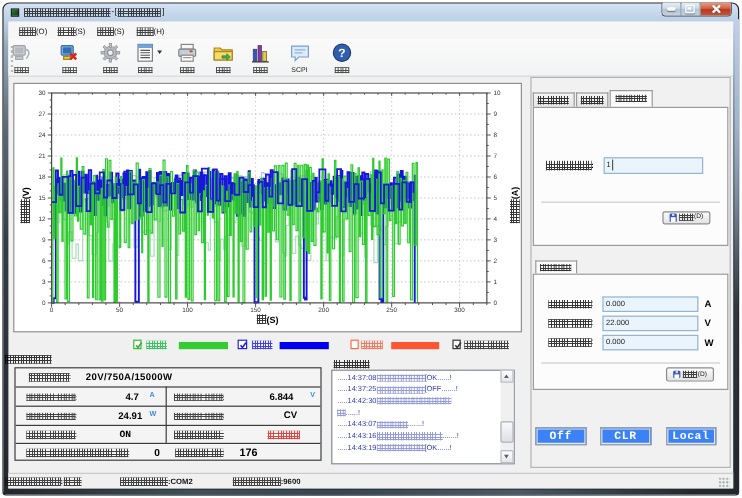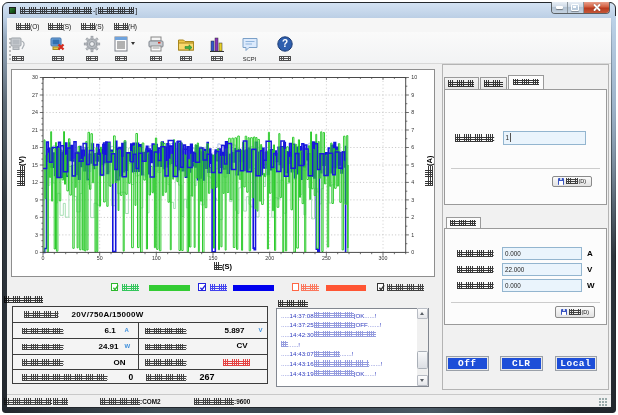--- a/index.html
+++ b/index.html
@@ -58,21 +58,21 @@
 .sb-th{position:absolute;left:0.5px;width:10.5px;background:linear-gradient(180deg,#f8f9fa,#dcdfe4);border:1px solid #aab0b8;border-radius:1.5px;}
 #rpanel{left:441.5px;top:64px;width:167px;height:325.5px;border:1px solid #b4b4b4;background:#f1f1f1;}
 .tab{position:absolute;height:12px;border:1px solid #9a9a9a;border-bottom:none;background:linear-gradient(180deg,#f4f4f4,#e6e6e6);display:flex;align-items:center;justify-content:center;}
 .tab.sel{background:#fcfcfc;}
 .tpage{position:absolute;background:#fcfcfc;border:1px solid #9a9a9a;}
 .inp{position:absolute;background:#eaf4fc;border:1px solid #93b5cf;font-size:6.3px;color:#222;display:flex;align-items:center;padding-left:2px;}
 .setbtn{position:absolute;width:40px;height:11.5px;border:1px solid #8a8a8a;border-radius:2px;background:linear-gradient(180deg,#fbfbfb,#e2e2e2);display:flex;align-items:center;justify-content:center;font-size:6px;color:#111;}
 .flop{width:6.5px;height:6.5px;background:#3a55c0;border-radius:1px;position:relative;margin-right:2px;}
 .flop:after{content:"";position:absolute;left:1.5px;top:3px;width:3.5px;height:3.5px;background:#fff;}
 .flop:before{content:"";position:absolute;left:2px;top:0;width:2.5px;height:2px;background:#c9d4f0;}
-.navy{position:absolute;top:355.5px;height:15px;background:#1d4ed8;border:1px solid #9aa0a8;box-shadow:0 0 0 1px #e8e8e8 inset;color:#fff;
+.navy{position:absolute;top:355.5px;height:15px;background:#3b82f6;border:1px solid #9aa0a8;box-shadow:0 0 0 1px #e8e8e8 inset;color:#fff;
  font-family:"Liberation Mono",monospace;font-weight:bold;font-size:9.5px;display:flex;align-items:center;justify-content:center;letter-spacing:0.5px;}
 #statusbar{left:7px;top:394px;width:604px;height:13px;background:#f0f0f0;border-top:1px solid #c9c9c9;}
 .stxt{top:397.5px;height:8px;font-size:6.4px;font-weight:bold;color:#111;}
 #rgrip{left:599px;top:398px;width:9px;height:8px;
  background:radial-gradient(circle at 1px 1px,#9aa 0 0.8px,transparent 1px);background-size:3px 3px;}
 </style></head><body>
 <div id="frame" class="abs"></div>
 <div id="client" class="abs"></div>
 <div id="appicon" class="abs"></div>
 <div id="titlerow" class="abs row">
@@ -456,61 +456,61 @@
     <div class="dv" style="left:125.8px;"></div>
     <div class="cell row" style="left:11px;top:4px;">
       <span class="cj" style="width:34px;height:6.3px;"></span>
       <span>:</span>
     </div>
     <div class="cell val" style="left:59px;top:3px;letter-spacing:0.3px;">20V/750A/15000W</div>
     <div class="cell row" style="left:9px;top:20.5px;">
       <span class="cj" style="width:41px;height:6.3px;"></span>
       <span>:</span>
     </div>
-    <div class="cell val" style="left:92px;top:19.5px;">6.1</div>
+    <div class="cell val" style="left:92px;top:19.5px;">4.7</div>
     <div class="cell unit" style="left:112px;top:20.5px;">A</div>
     <div class="cell row" style="left:132px;top:20.5px;">
       <span class="cj" style="width:41px;height:6.3px;"></span>
       <span>:</span>
     </div>
-    <div class="cell val" style="left:212px;top:19.5px;">5.897</div>
+    <div class="cell val" style="left:212px;top:19.5px;">6.844</div>
     <div class="cell unit" style="left:246px;top:20.5px;">V</div>
     <div class="cell row" style="left:9px;top:36.3px;">
       <span class="cj" style="width:41px;height:6.3px;"></span>
       <span>:</span>
     </div>
     <div class="cell val" style="left:86px;top:35.3px;">24.91</div>
     <div class="cell unit" style="left:112px;top:36.3px;">W</div>
     <div class="cell row" style="left:132px;top:36.3px;">
       <span class="cj" style="width:41px;height:6.3px;"></span>
       <span>:</span>
     </div>
     <div class="cell val" style="left:224px;top:34px;">CV</div>
     <div class="cell row" style="left:9px;top:52.1px;">
       <span class="cj" style="width:41px;height:6.3px;"></span>
       <span>:</span>
     </div>
-    <div class="cell val" style="left:101px;top:51.1px;">ON</div>
+    <div class="cell val" style="left:87px;top:51.1px;font-family:Liberation Mono, monospace;">ON</div>
     <div class="cell row" style="left:132px;top:52.1px;">
       <span class="cj" style="width:41px;height:6.3px;"></span>
       <span>:</span>
     </div>
     <div class="cell row" style="left:210px;top:51.6px;">
       <span class="cj" style="width:27px;height:7px;color:#e01010;"></span>
     </div>
     <div class="cell row" style="left:9px;top:66.9px;">
       <span class="cj" style="width:85px;height:7px;"></span>
       <span>:</span>
     </div>
     <div class="cell val" style="left:116px;top:65.9px;font-size:8.5px;">0</div>
     <div class="cell row" style="left:133px;top:66.9px;">
       <span class="cj" style="width:40px;height:7px;"></span>
       <span>:</span>
     </div>
-    <div class="cell val" style="left:187px;top:65.4px;font-size:9px;">267</div>
+    <div class="cell val" style="left:187px;top:65.4px;font-size:9px;">176</div>
   </div>
 <div id="loglab" class="abs row">
     <span class="cj" style="width:30px;height:7px;"></span>
   </div>
 <div id="logbox" class="abs">
     <div class="logline" style="top:2.5px;">
       <span>.....14:37:08</span>
       <span class="cj" style="width:40px;height:6.2px;"></span>
       <span>[OK</span>
       <span> ......!</span>

